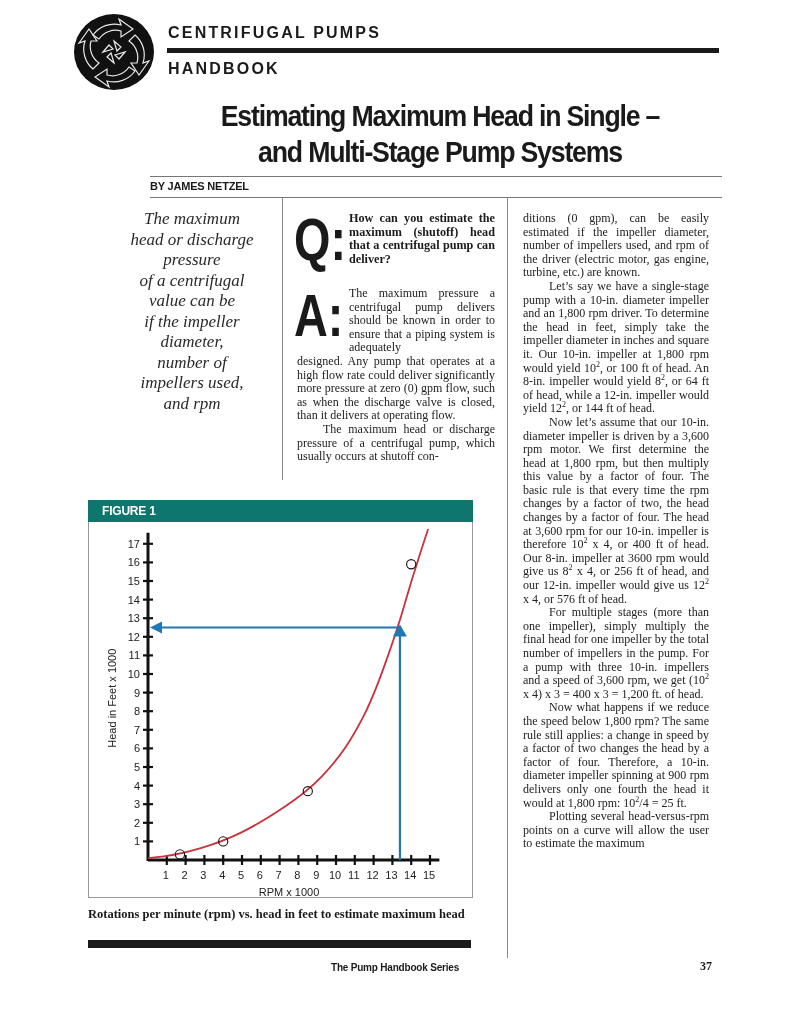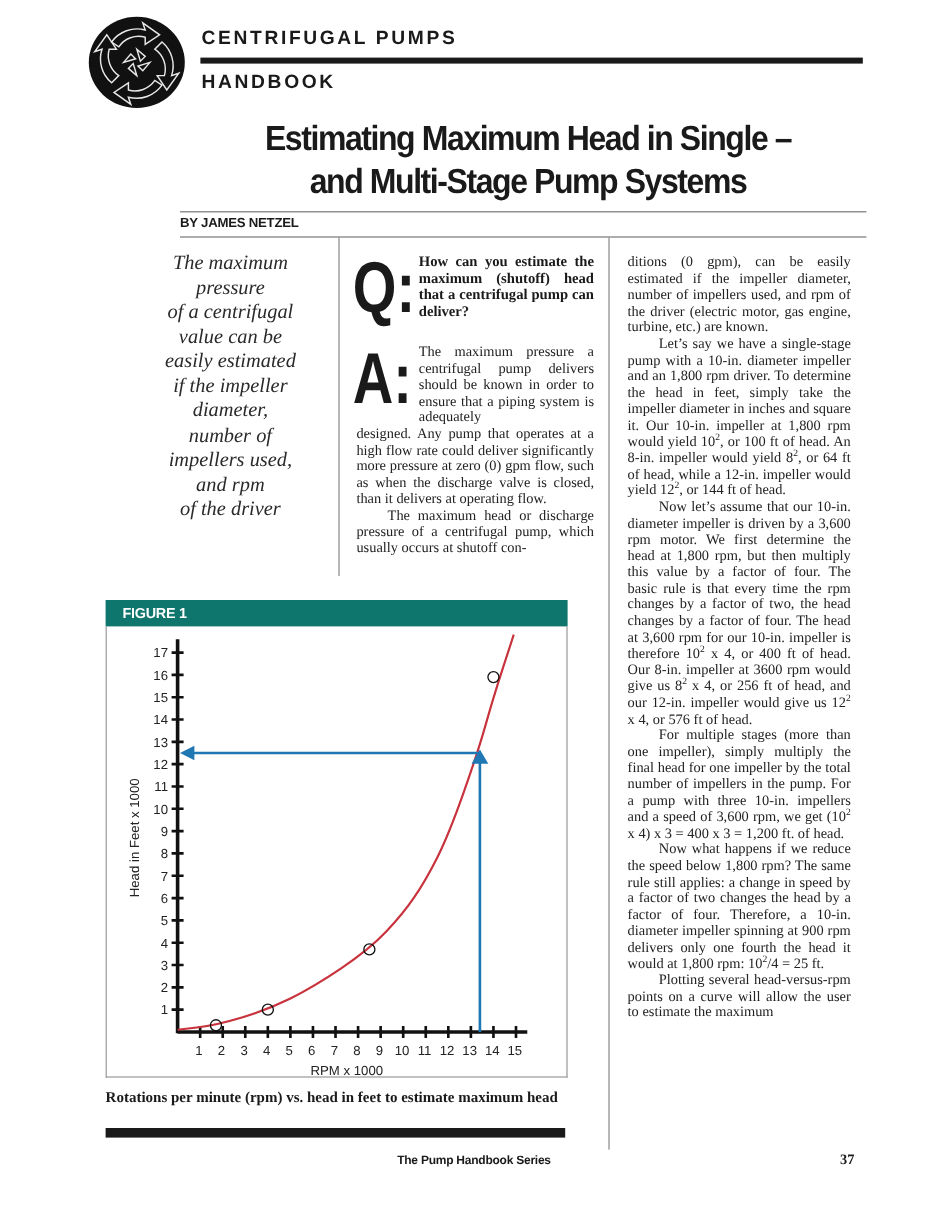--- a/index.html
+++ b/index.html
@@ -64,30 +64,29 @@
   <div>and Multi-Stage Pump Systems</div>
 </div>
 <div class="abs rule-top"></div>
 <div class="abs byline">BY  JAMES NETZEL</div>
 <div class="abs rule-bot"></div>
 <div class="abs vline1"></div>
 <div class="abs vline2"></div>
 
 <div class="abs pullquote">
   <div>The maximum</div>
+  <div>head or discharge</div>
   <div>pressure</div>
   <div>of a centrifugal</div>
   <div>value can be</div>
-  <div>easily estimated</div>
   <div>if the impeller</div>
   <div>diameter,</div>
   <div>number of</div>
   <div>impellers used,</div>
   <div>and rpm</div>
-  <div>of the driver</div>
 </div>
 
 <div class="abs bigletter q-letter">Q:</div>
 <div class="abs q-text">How can you estimate the maximum (shutoff) head that a centrifugal pump can deliver?</div>
 <div class="abs bigletter a-letter">A:</div>
 <div class="abs body a-text1">The maximum pressure a centrifugal pump delivers should be known in order to ensure that a piping system is adequately</div>
 <div class="abs body a-text2">
   <p>designed. Any pump that operates at a high flow rate could deliver significantly more pressure at zero (0) gpm flow, such as when the discharge valve is closed, than it delivers at operating flow.</p>
   <p class="indent">The maximum head or discharge pressure of a centrifugal pump, which usually occurs at shutoff con-</p>
 </div>

